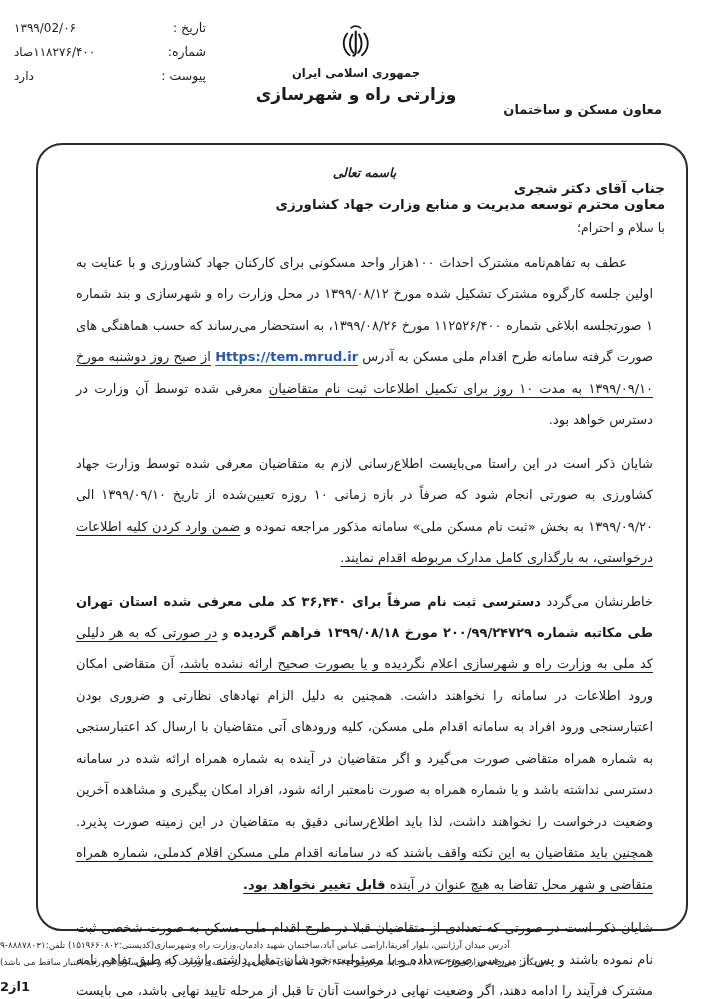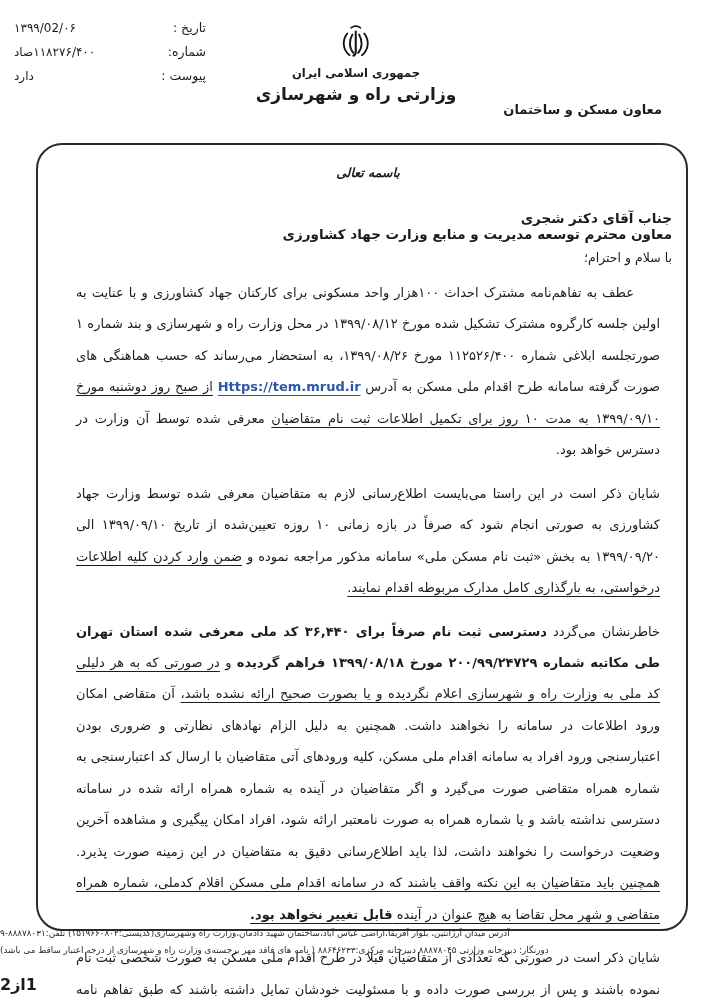--- a/index.html
+++ b/index.html
@@ -15,37 +15,37 @@
   
   .center-head{position:absolute;top:24px;left:50%;transform:translateX(-50%);text-align:center;direction:rtl;}
   .emblem{display:inline-block;}
   .country{font-size:11.5px;font-weight:bold;margin-top:2px;}
   .ministry{font-size:17px;font-weight:bold;margin-top:4px;}
   
   .deputy{position:absolute;top:102px;right:50px;font-size:13px;font-weight:bold;direction:rtl;}
   
   .letter-box{
     position:absolute;top:143px;left:36px;right:24px;height:788px;box-sizing:border-box;
-    border:2px solid #2b2b2b;border-radius:26px;padding:12px 14px 10px 26px;direction:rtl;
+    border:2px solid #2b2b2b;border-radius:26px;padding:12px 21px 10px 26px;direction:rtl;
   }
   .bismillah{text-align:center;font-size:12.5px;font-weight:bold;font-style:italic;margin-top:8px;}
-  .recipient-name{font-size:13.5px;font-weight:bold;margin-top:30px;}
+  .recipient-name{font-size:13.5px;font-weight:bold;}
   .recipient-title{font-size:13.5px;font-weight:bold;}
   .salutation{font-size:12.5px;margin-top:8px;}
   .letter-body{margin-top:4px;}
   .para{font-size:13px;line-height:2.42;text-align:justify;margin:12px;}
   .para.indent{text-indent:26px;}
   .run-b{font-weight:bold;}
   .run-u{text-decoration:underline;text-underline-offset:4px;}
   .run-bu{font-weight:bold;text-decoration:underline;text-underline-offset:4px;}
   .run-link{color:#2b57a8;font-weight:bold;text-decoration:underline;text-underline-offset:4px;unicode-bidi:embed;}
   
   .footer{position:absolute;bottom:5px;left:0;right:0;text-align:left;direction:rtl;}
   .footer-line{font-size:8.8px;color:#2a2a2a;line-height:1.95;}
-  .page-indicator{font-size:16px;font-weight:bold;margin-top:16px;direction:rtl;}
+  .page-indicator{font-size:13px;font-weight:bold;margin-top:8px;direction:rtl;}
 </style>
 </head>
 <body>
 
 <div class="page">
 
   <div class="meta">
     <div class="meta-row">
       <span class="meta-label">تاریخ :</span>
       <span class="meta-value">۱۳۹۹/02/۰۶</span>

